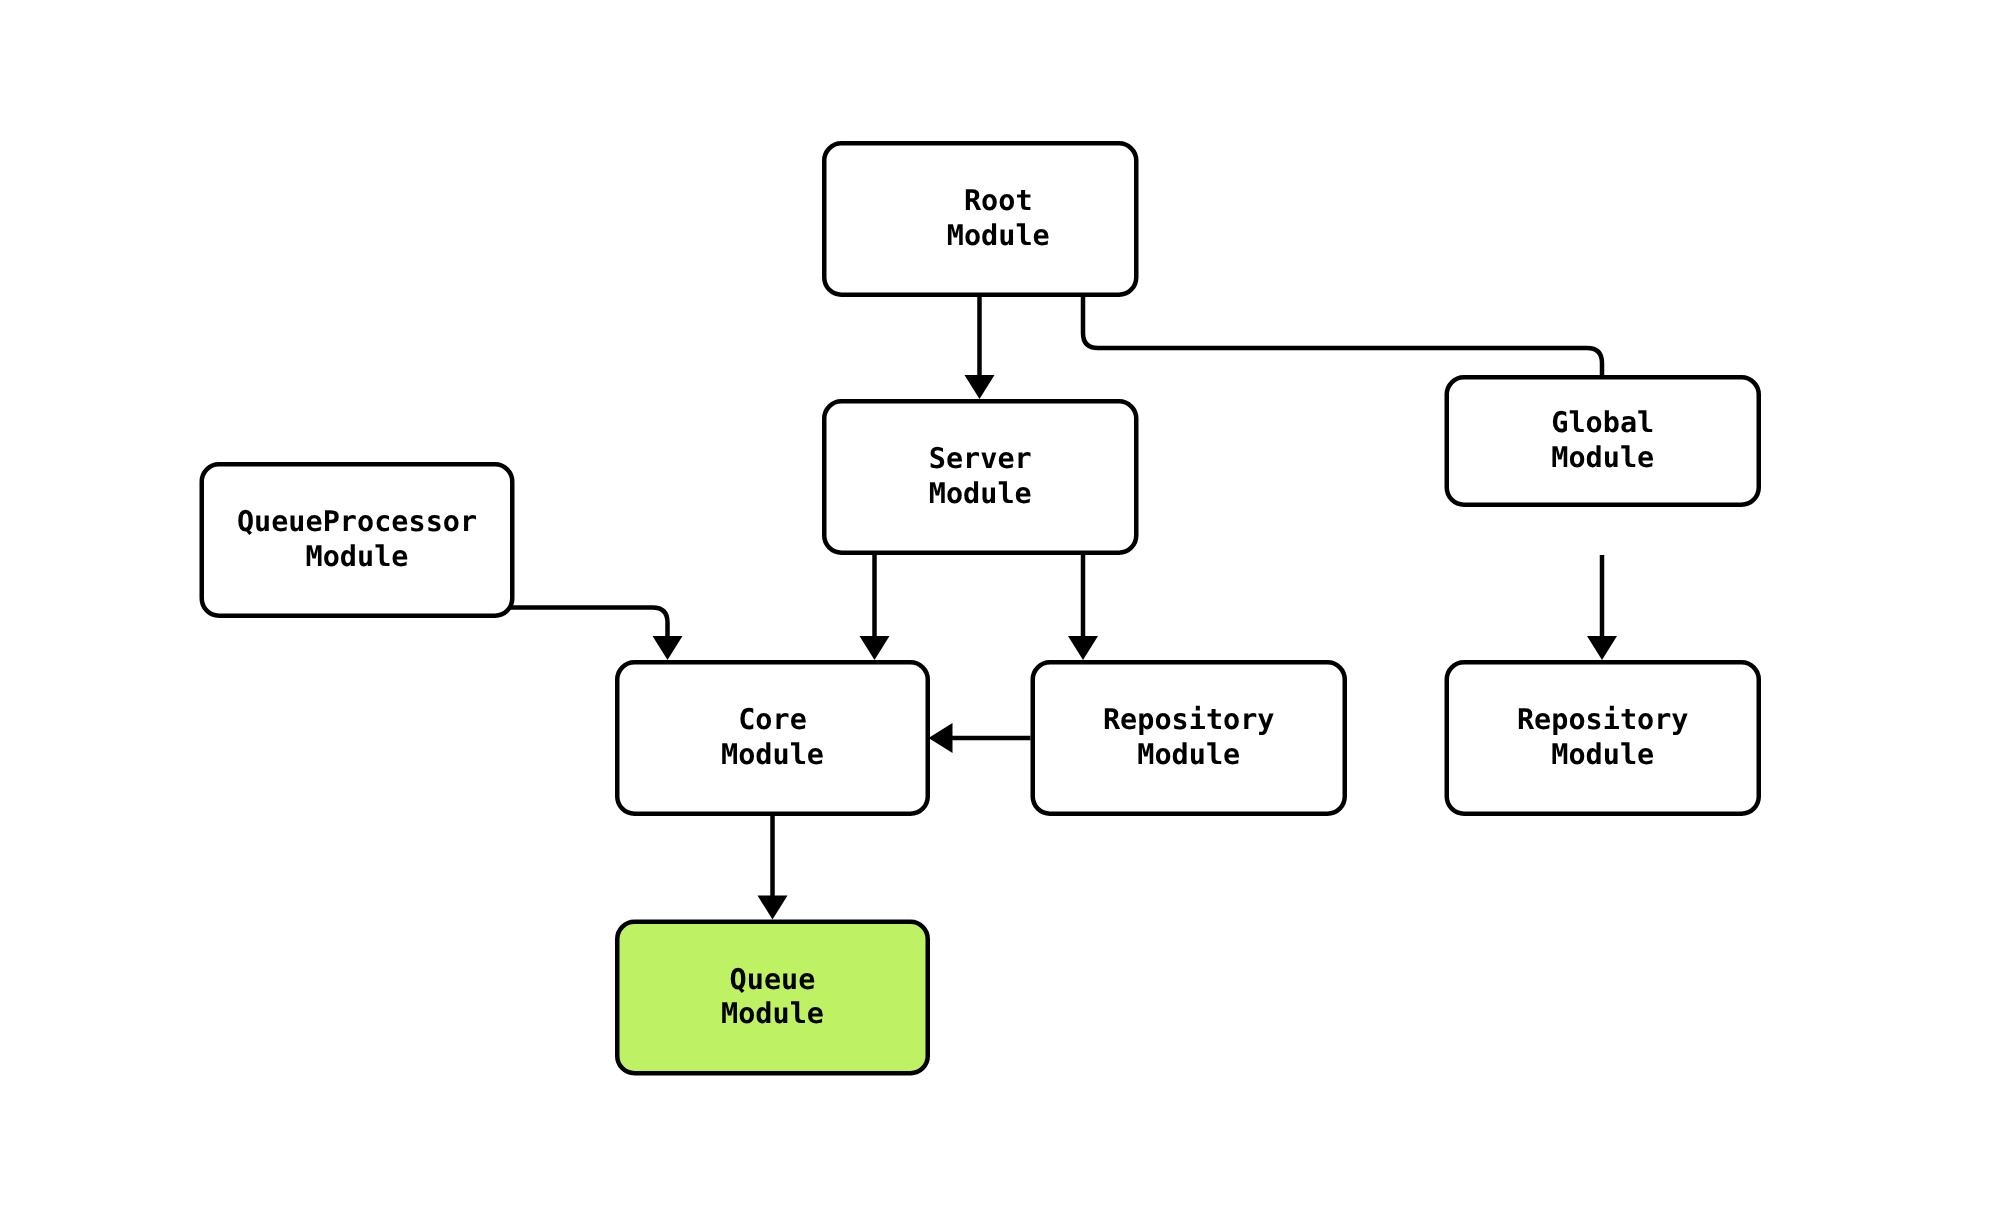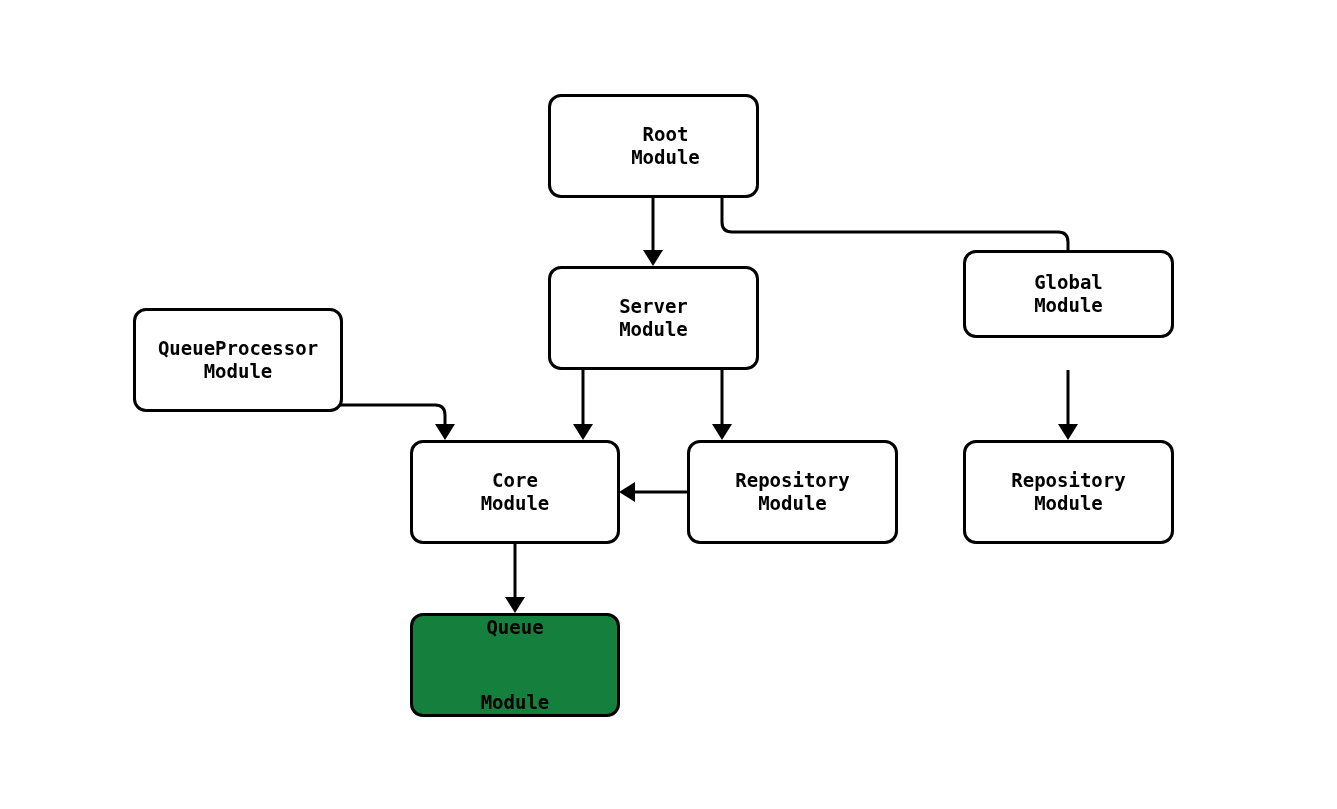--- a/index.html
+++ b/index.html
@@ -99,19 +99,19 @@
         <span class="node-line">Module</span>
       </div>
       <div class="node" style="left: 687px; top: 440px; width: 211px; height: 104px; border-color: rgb(0, 0, 0); background: rgb(255, 255, 255);">
         <span class="node-line">Repository</span>
         <span class="node-line">Module</span>
       </div>
       <div class="node" style="left: 963px; top: 440px; width: 211px; height: 104px; border-color: rgb(0, 0, 0); background: rgb(255, 255, 255);">
         <span class="node-line">Repository</span>
         <span class="node-line">Module</span>
       </div>
-      <div class="node" style="left: 410px; top: 613px; width: 210px; height: 104px; border-color: rgb(0, 0, 0); background: #15803d; justify-content: space-between;">
+      <div class="node" style="left: 410px; top: 613px; width: 210px; height: 104px; border-color: rgb(0, 0, 0); background: #bef264;">
         <span class="node-line">Queue</span>
         <span class="node-line">Module</span>
       </div>
     </div>
 
 </div>
 
 </body></html>

